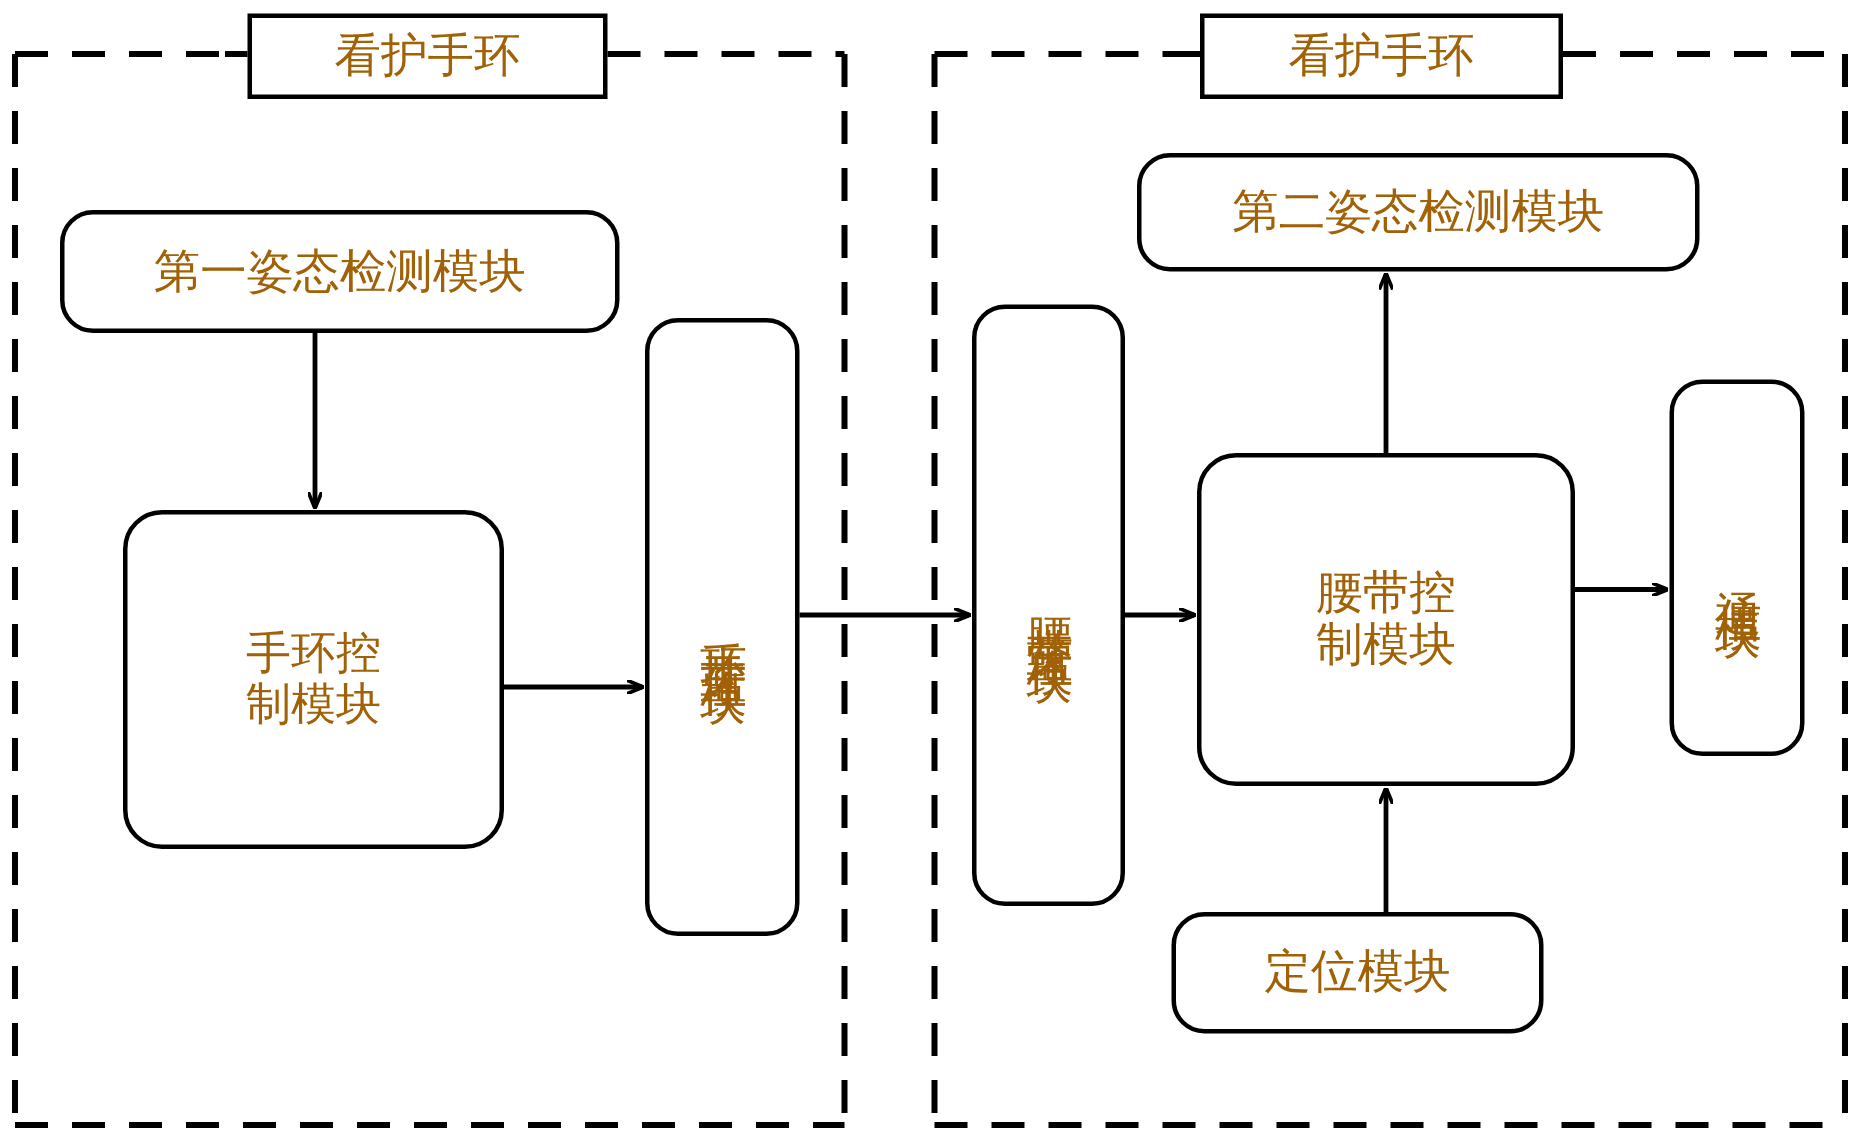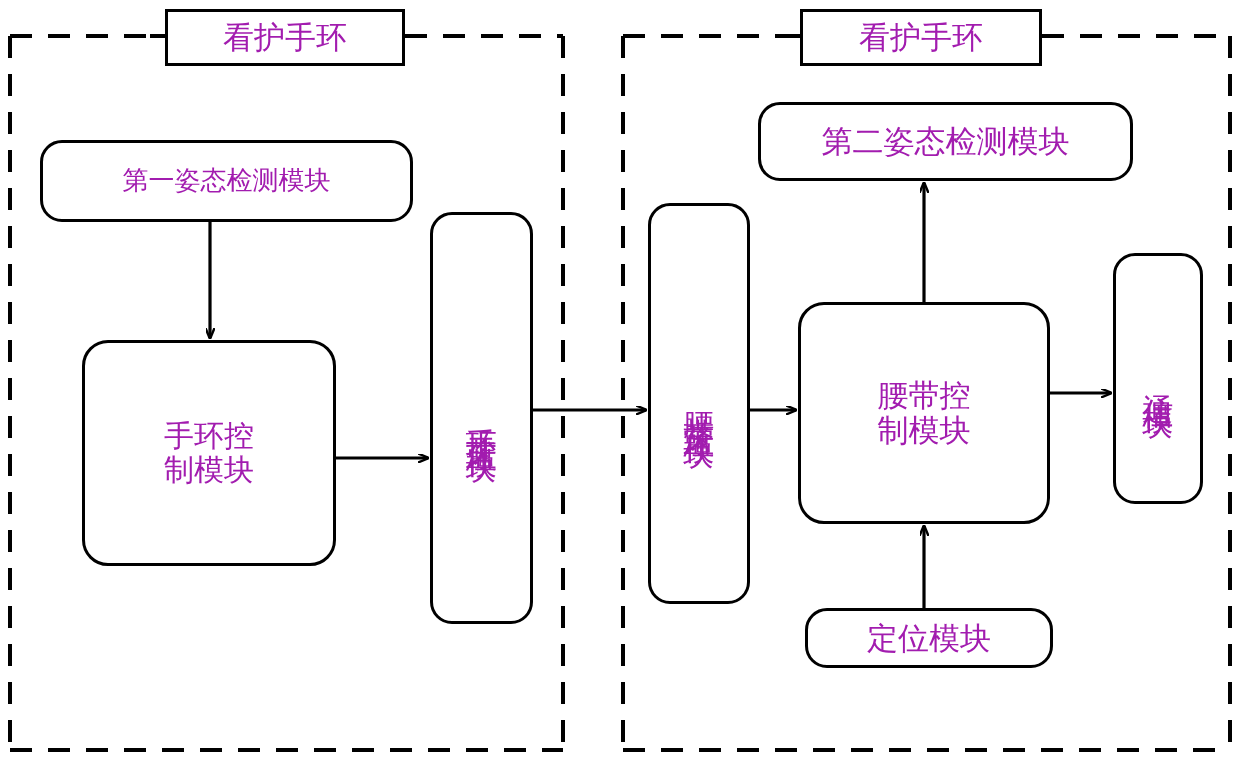--- a/index.html
+++ b/index.html
@@ -26,49 +26,49 @@
   }
   .node {
     position: absolute;
     box-sizing: border-box;
     border: 3px solid #000000;
     background: #ffffff;
     display: flex;
     align-items: center;
     justify-content: center;
     text-align: center;
-    color: #a21caf;
+    color: #a16207;
     line-height: 1.12;
     z-index: 3;
   }
   .node.rounded   { border-radius: 26px; }
   .node.rounded-s { border-radius: 22px; justify-content: center; }
   .node.sq        { border-radius: 0; }
   .node .lbl {
     display: block;
     white-space: pre-line;
   }
   .vertical .lbl {
     writing-mode: vertical-rl;
     text-orientation: upright;
     letter-spacing: 5px;
     white-space: nowrap;
   }
   
   #hdr-left  { left: 165px; top: 9px;  width: 240px; height: 57px; font-size: 31px; }
   #hdr-right { left: 800px; top: 9px;  width: 242px; height: 57px; font-size: 31px; }
   
-  #n-posture1 { left: 40px;  top: 140px; width: 373px; height: 82px;  font-size: 26px; }
+  #n-posture1 { left: 40px;  top: 140px; width: 373px; height: 82px;  font-size: 31px; }
   #n-bandctl  { left: 82px;  top: 340px; width: 254px; height: 226px; font-size: 30px; }
   #n-bandbt   { left: 430px; top: 212px; width: 103px; height: 412px; font-size: 31px; }
   
   #n-beltbt   { left: 648px; top: 203px; width: 102px; height: 401px; font-size: 31px; }
   #n-posture2 { left: 758px; top: 102px; width: 375px; height: 79px;  font-size: 31px; }
   #n-beltctl  { left: 798px; top: 302px; width: 252px; height: 222px; font-size: 31px; }
-  #n-locate   { left: 805px; top: 608px; width: 248px; height: 60px;  font-size: 31px; }
+  #n-locate   { left: 781px; top: 608px; width: 248px; height: 81px;  font-size: 31px; }
   #n-comm     { left: 1113px;top: 253px; width: 90px;  height: 251px; font-size: 31px; }
 </style>
 </head>
 <body>
 
 <div id="canvas">
 
   <svg class="layer" viewBox="0 0 1239 760" xmlns="http://www.w3.org/2000/svg">
     <defs>
       <marker id="arrowhead" markerWidth="11" markerHeight="9" refX="10" refY="4.5" orient="auto" markerUnits="userSpaceOnUse">

